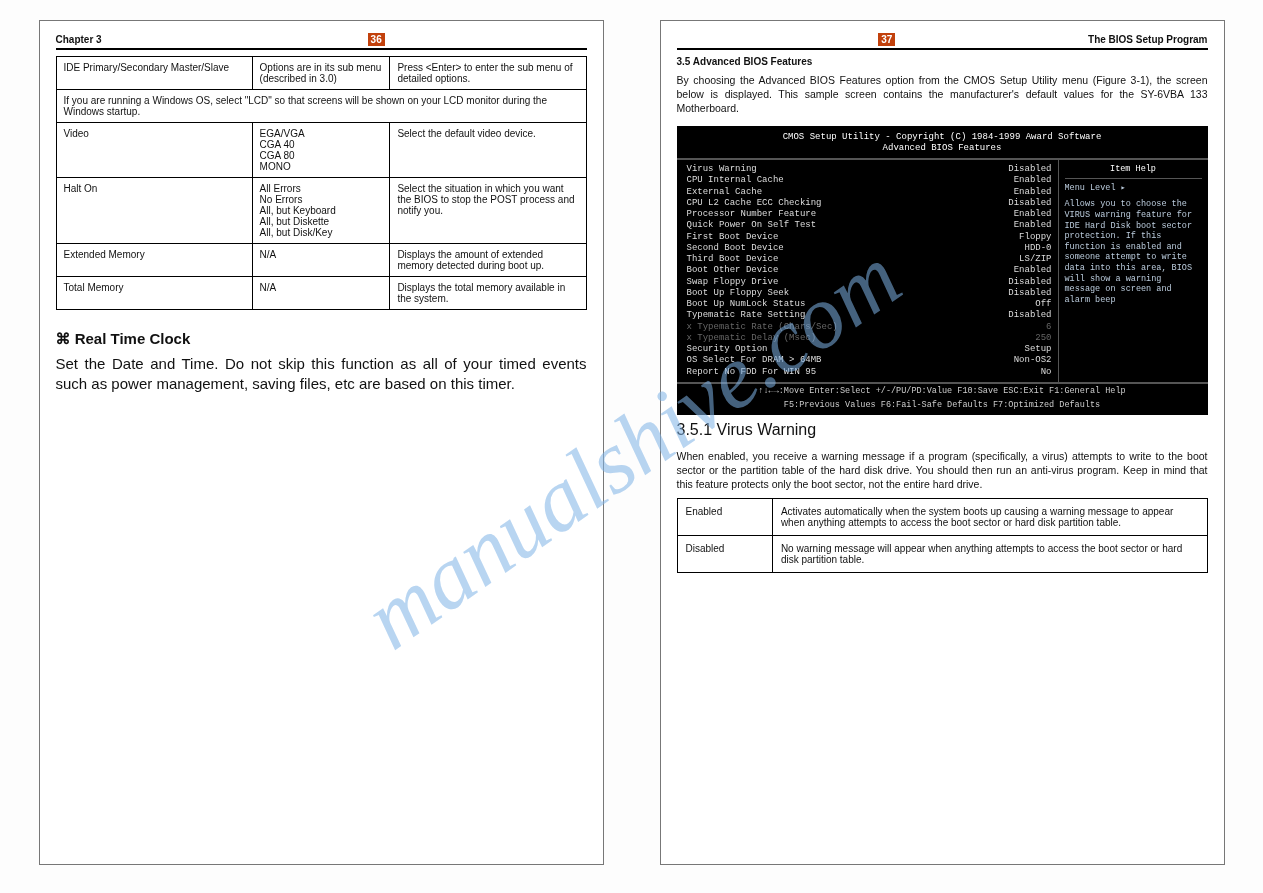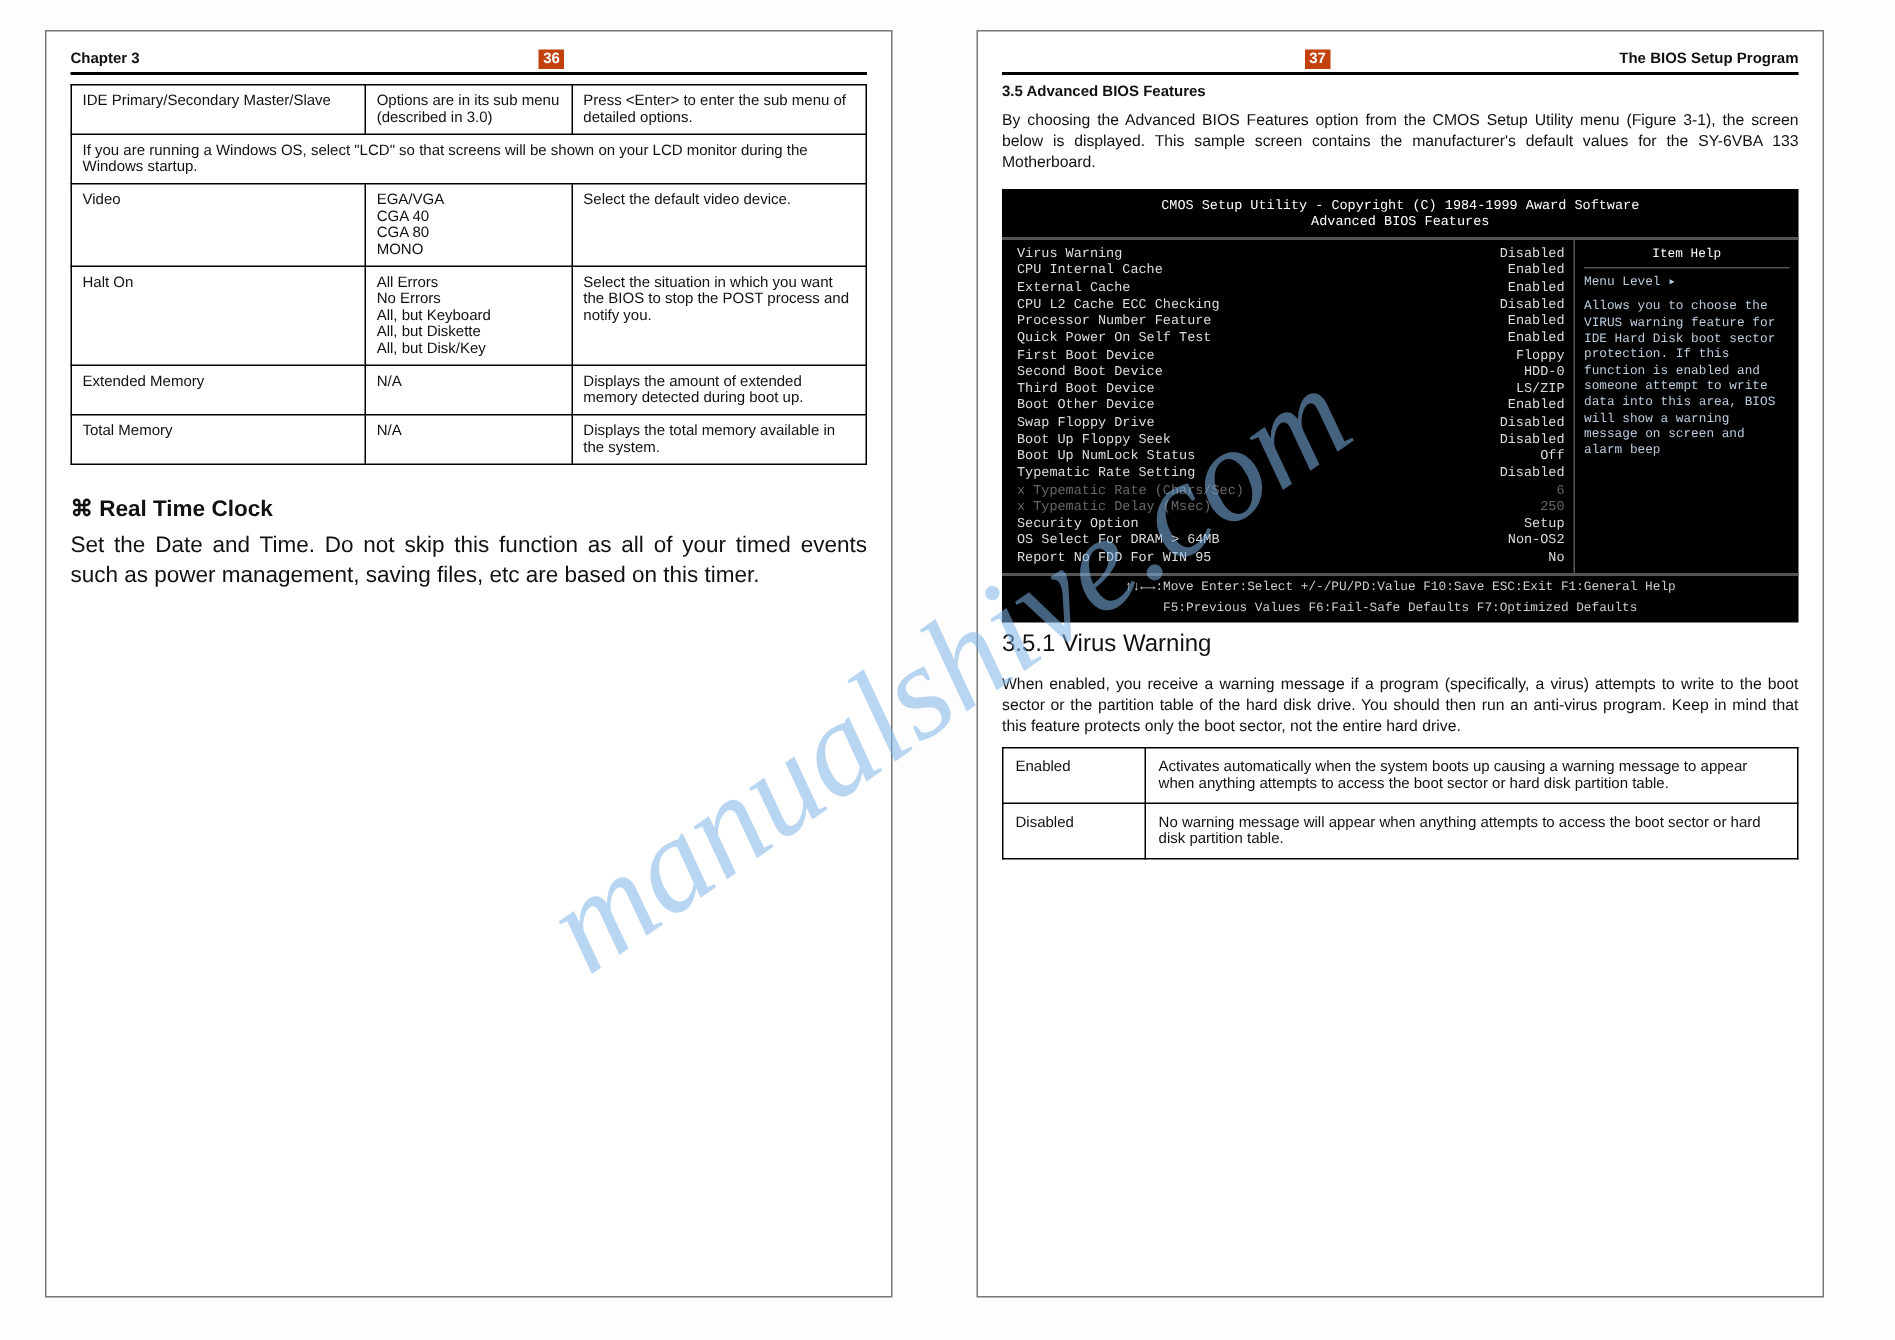--- a/index.html
+++ b/index.html
@@ -19,21 +19,21 @@
     font-size: 90px;
     font-style: italic;
     font-family: Georgia, 'Times New Roman', serif;
     color: #7fb3e6;
     opacity: 0.55;
     pointer-events: none;
     z-index: 50;
     white-space: nowrap;
     font-weight: 500;
   }
-  .pages { display: flex; gap: 56px; padding: 20px 30px; }
+  .pages { display: flex; gap: 56px; padding: 20px 30px; justify-content: center; }
   .page {
     border: 1px solid #777;
     width: 565px;
     height: 845px;
     padding: 12px 16px 16px 16px;
     position: relative;
     background: #fff;
   }
   .pg-header {
     border-bottom: 2px solid #000;

